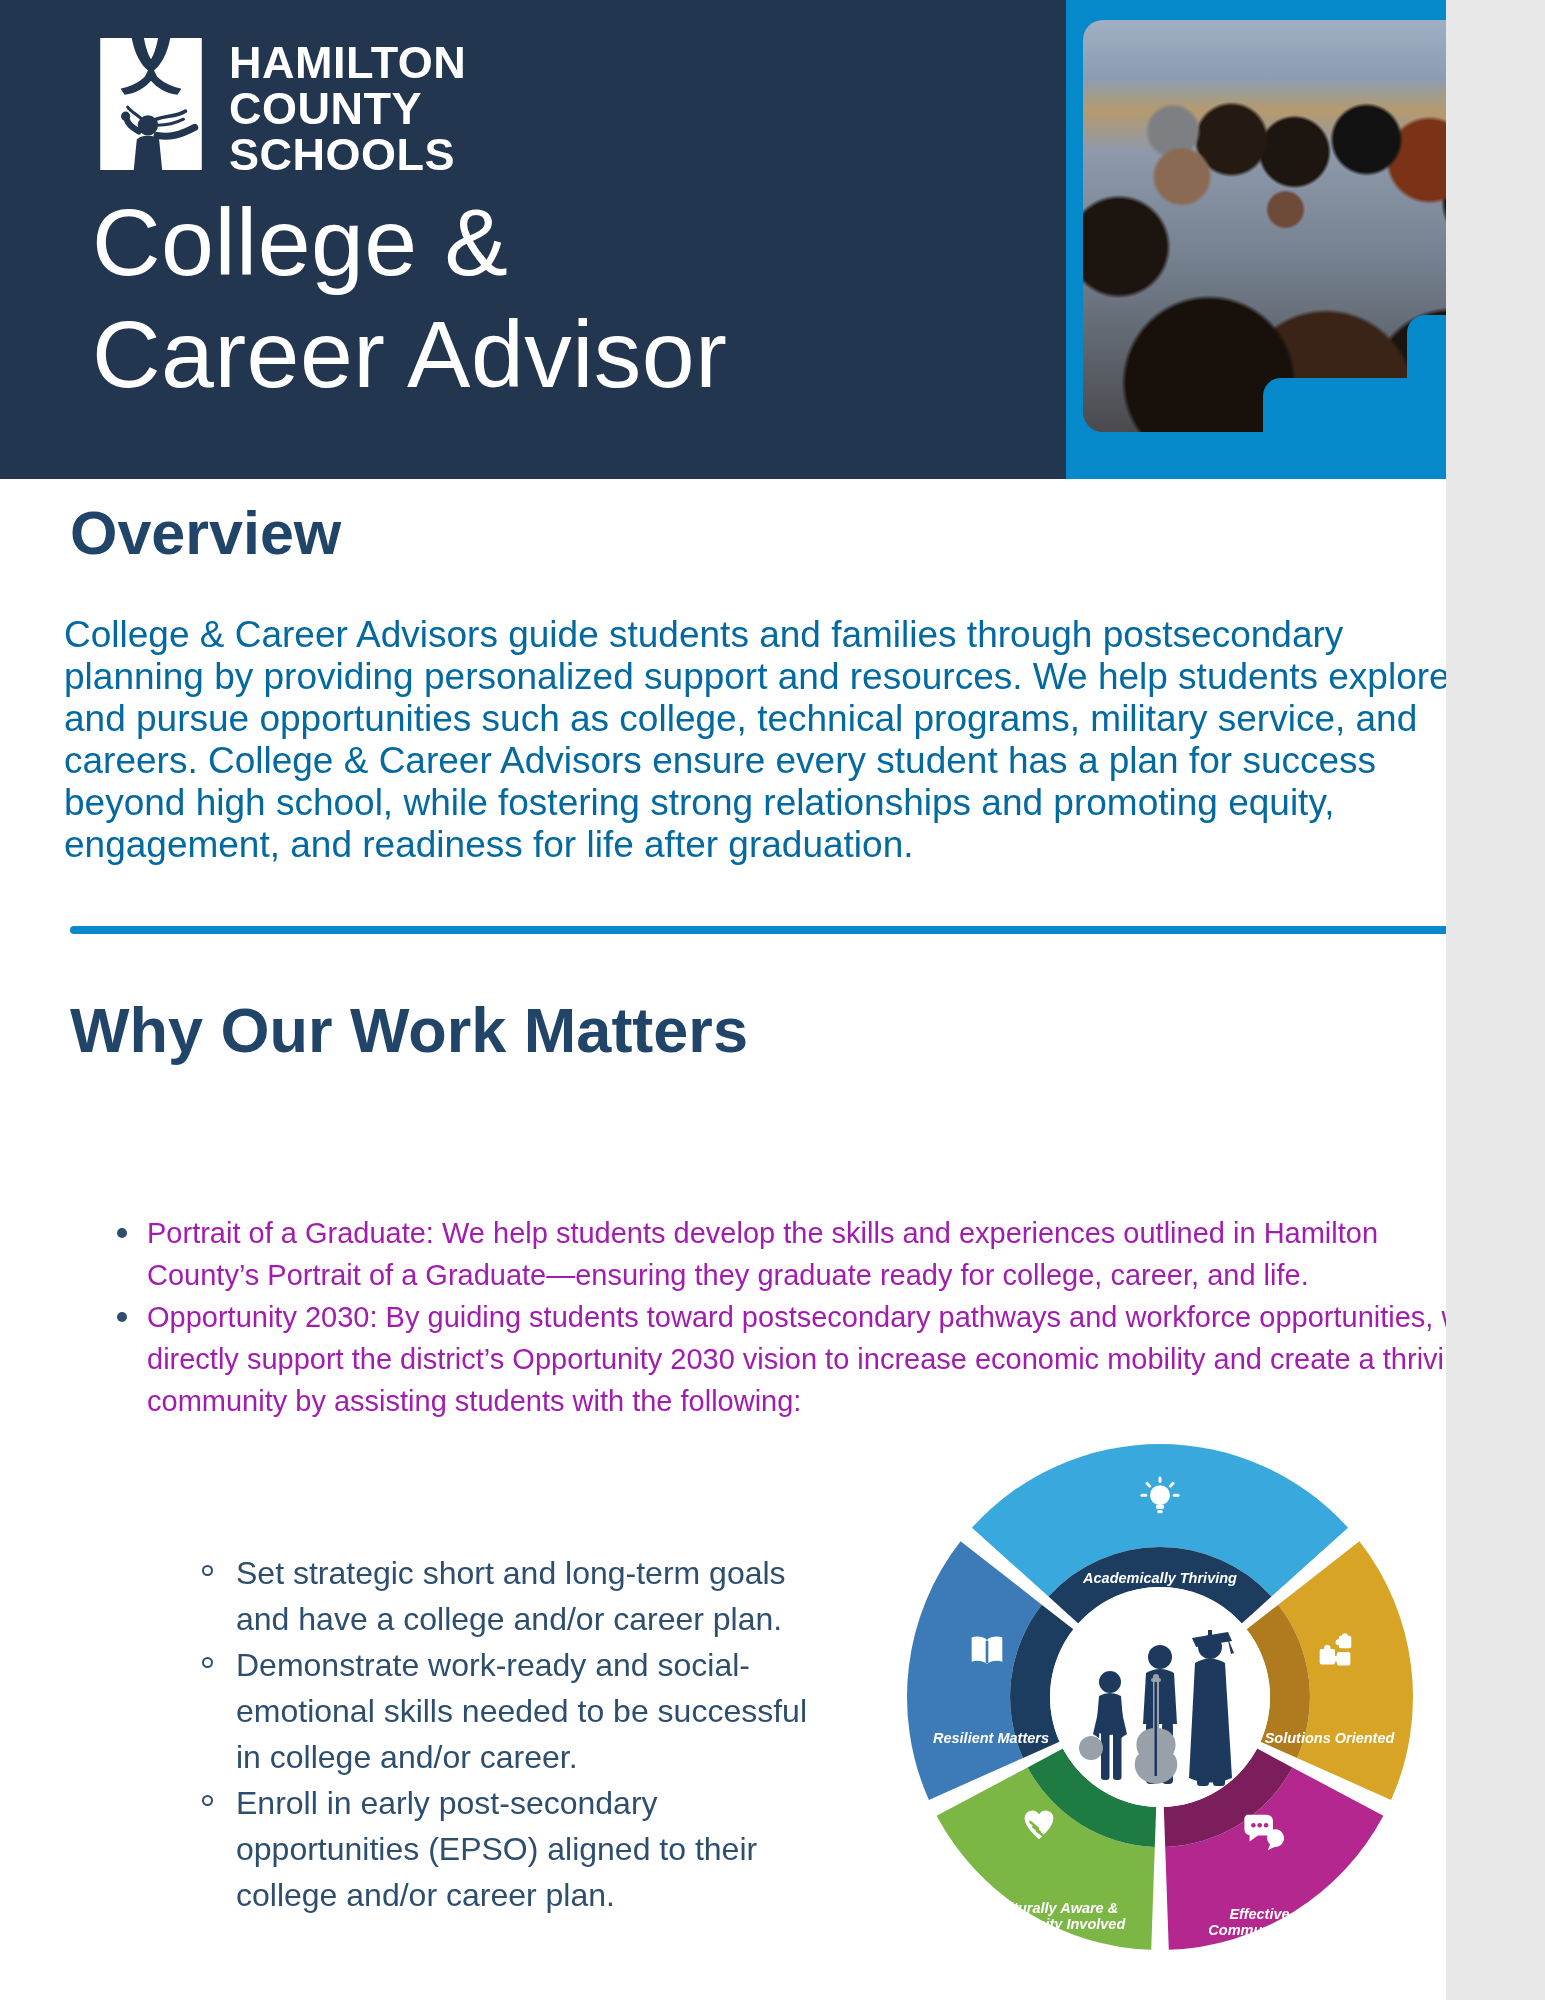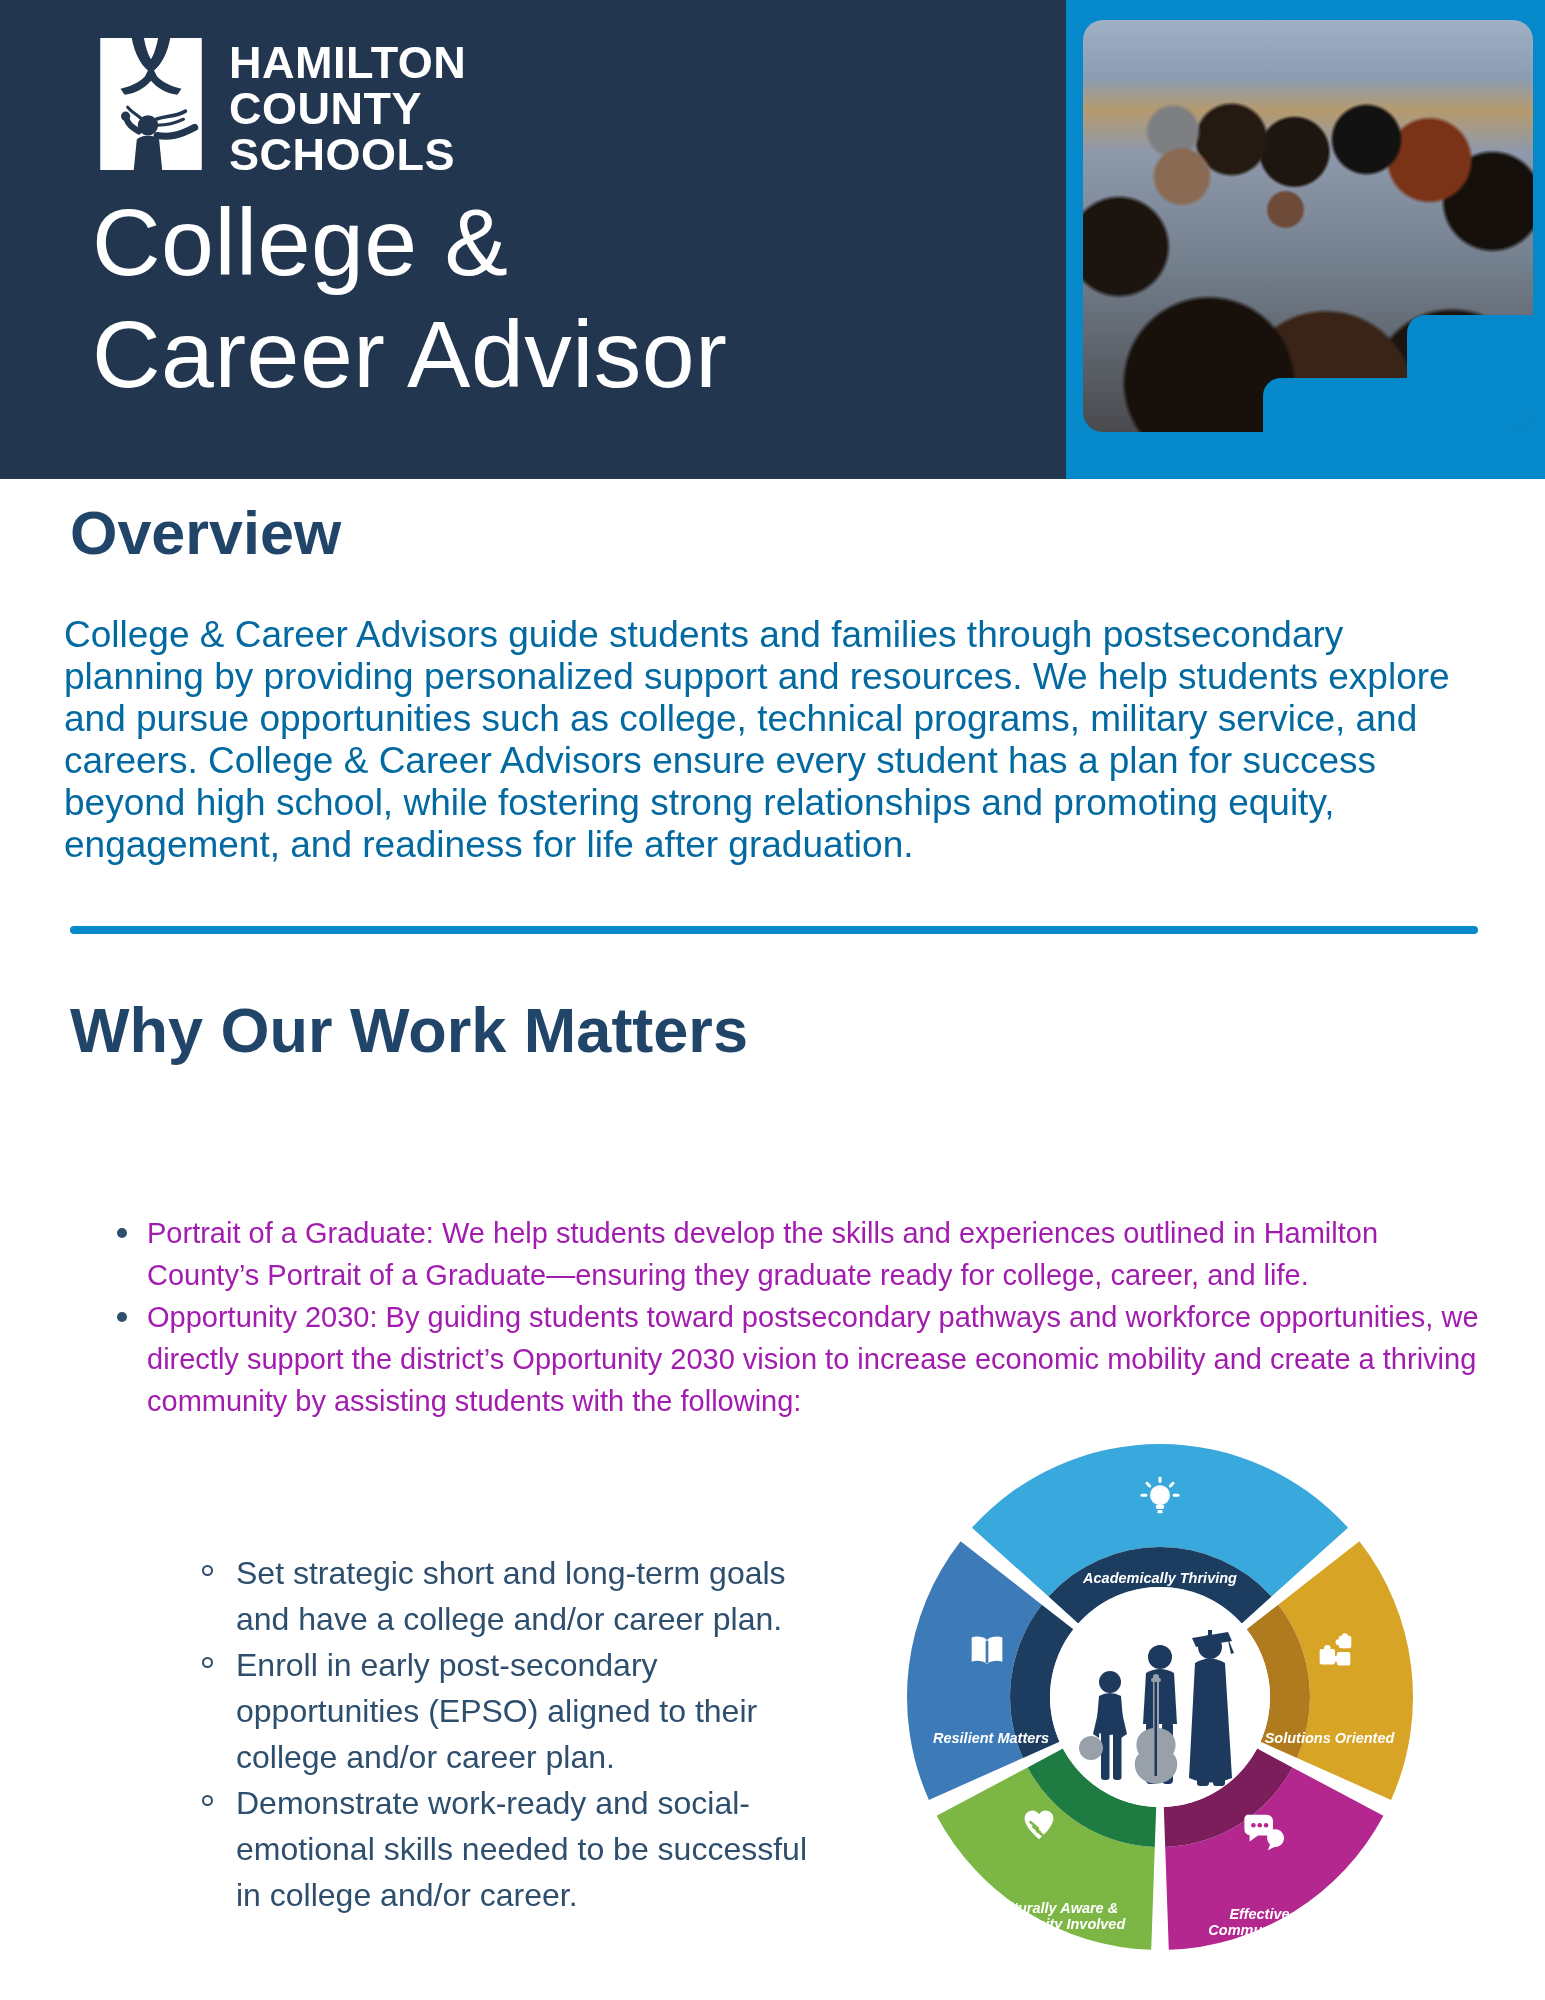--- a/index.html
+++ b/index.html
@@ -1,17 +1,17 @@
 <!DOCTYPE html>
 <html><head>
 <meta charset="utf-8">
 <style>
   html,body{margin:0;padding:0;background:#e8e8e8;}
-  .page{position:relative;width:1545px;height:2000px;background:#ffffff;overflow:hidden;
-        font-family:"Liberation Sans", sans-serif;}
+  .page{position:relative;width:1417px;height:2000px;background:#ffffff;overflow:hidden;
+        font-family:"Liberation Sans", sans-serif;padding-left:29px;}
   
   .header{position:absolute;left:0;top:0;width:1545px;height:479px;background:#22364f;}
   .header-blue{position:absolute;left:1066px;top:0;width:479px;height:479px;background:#0689cb;}
   .photo{position:absolute;left:17px;top:20px;width:450px;height:412px;border-radius:20px;overflow:hidden;
     background:
       radial-gradient(circle at 8% 55%, #1c140e 0 10%, rgba(0,0,0,0) 11%),
       radial-gradient(circle at 22% 38%, #8a6a52 0 6%, rgba(0,0,0,0) 7%),
       radial-gradient(circle at 20% 27%, #7d7f83 0 5%, rgba(0,0,0,0) 6%),
       radial-gradient(circle at 33% 29%, #241a12 0 8%, rgba(0,0,0,0) 9%),
       radial-gradient(circle at 47% 32%, #1d150f 0 9%, rgba(0,0,0,0) 10%),
@@ -116,25 +116,25 @@
     </li>
   </ul>
 
   <ul class="subbullets">
     <li>
       <span class="ring"></span>
       <span>Set strategic short and long-term goals and have a college and/or career plan.</span>
     </li>
     <li>
       <span class="ring"></span>
+      <span>Demonstrate work-ready and social-emotional skills needed to be successful in college and/or career.</span>
+    </li>
+    <li>
+      <span class="ring"></span>
       <span>Enroll in early post-secondary opportunities (EPSO) aligned to their college and/or career plan.</span>
-    </li>
-    <li>
-      <span class="ring"></span>
-      <span>Demonstrate work-ready and social-emotional skills needed to be successful in college and/or career.</span>
     </li>
   </ul>
 
   <div class="graphic">
     <svg class="donut" width="510" height="510" viewBox="0 0 510 510">
       <g id="donut-slices">
           <path d="M 67.0 85.7 A 253 253 0 0 1 443.0 85.7 L 366.5 154.6 A 150 150 0 0 0 143.5 154.6 Z" fill="#39a9dd"></path>
           <path d="M 143.5 154.6 A 150 150 0 0 1 366.5 154.6 L 336.7 181.4 A 110 110 0 0 0 173.3 181.4 Z" fill="#1d3d60"></path>
           <path d="M 454.4 99.2 A 253 253 0 0 1 486.1 357.9 L 392.0 316.0 A 150 150 0 0 0 373.2 162.7 Z" fill="#d7a426"></path>
           <path d="M 373.2 162.7 A 150 150 0 0 1 392.0 316.0 L 355.5 299.7 A 110 110 0 0 0 341.7 187.3 Z" fill="#b07b1f"></path>

